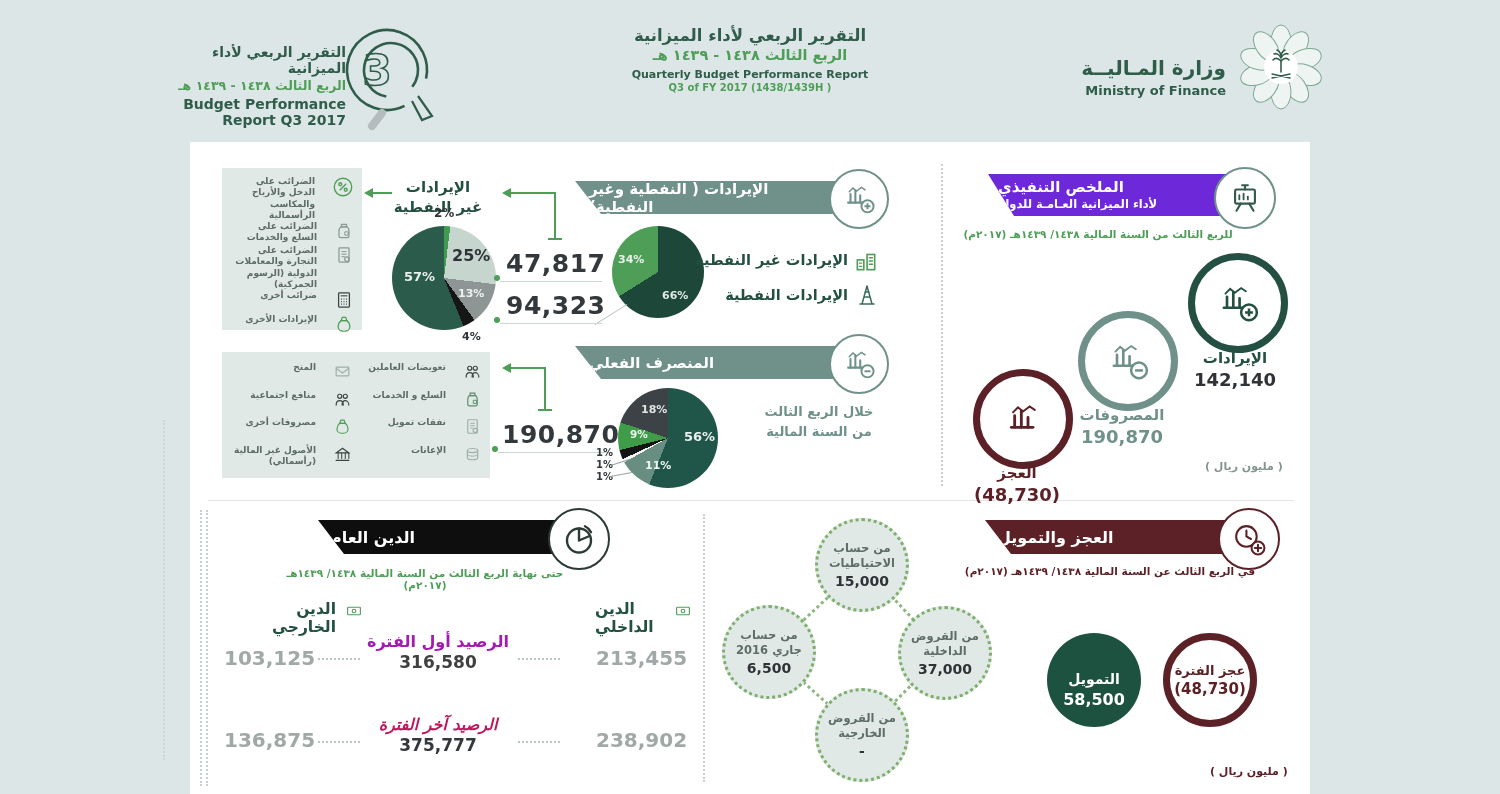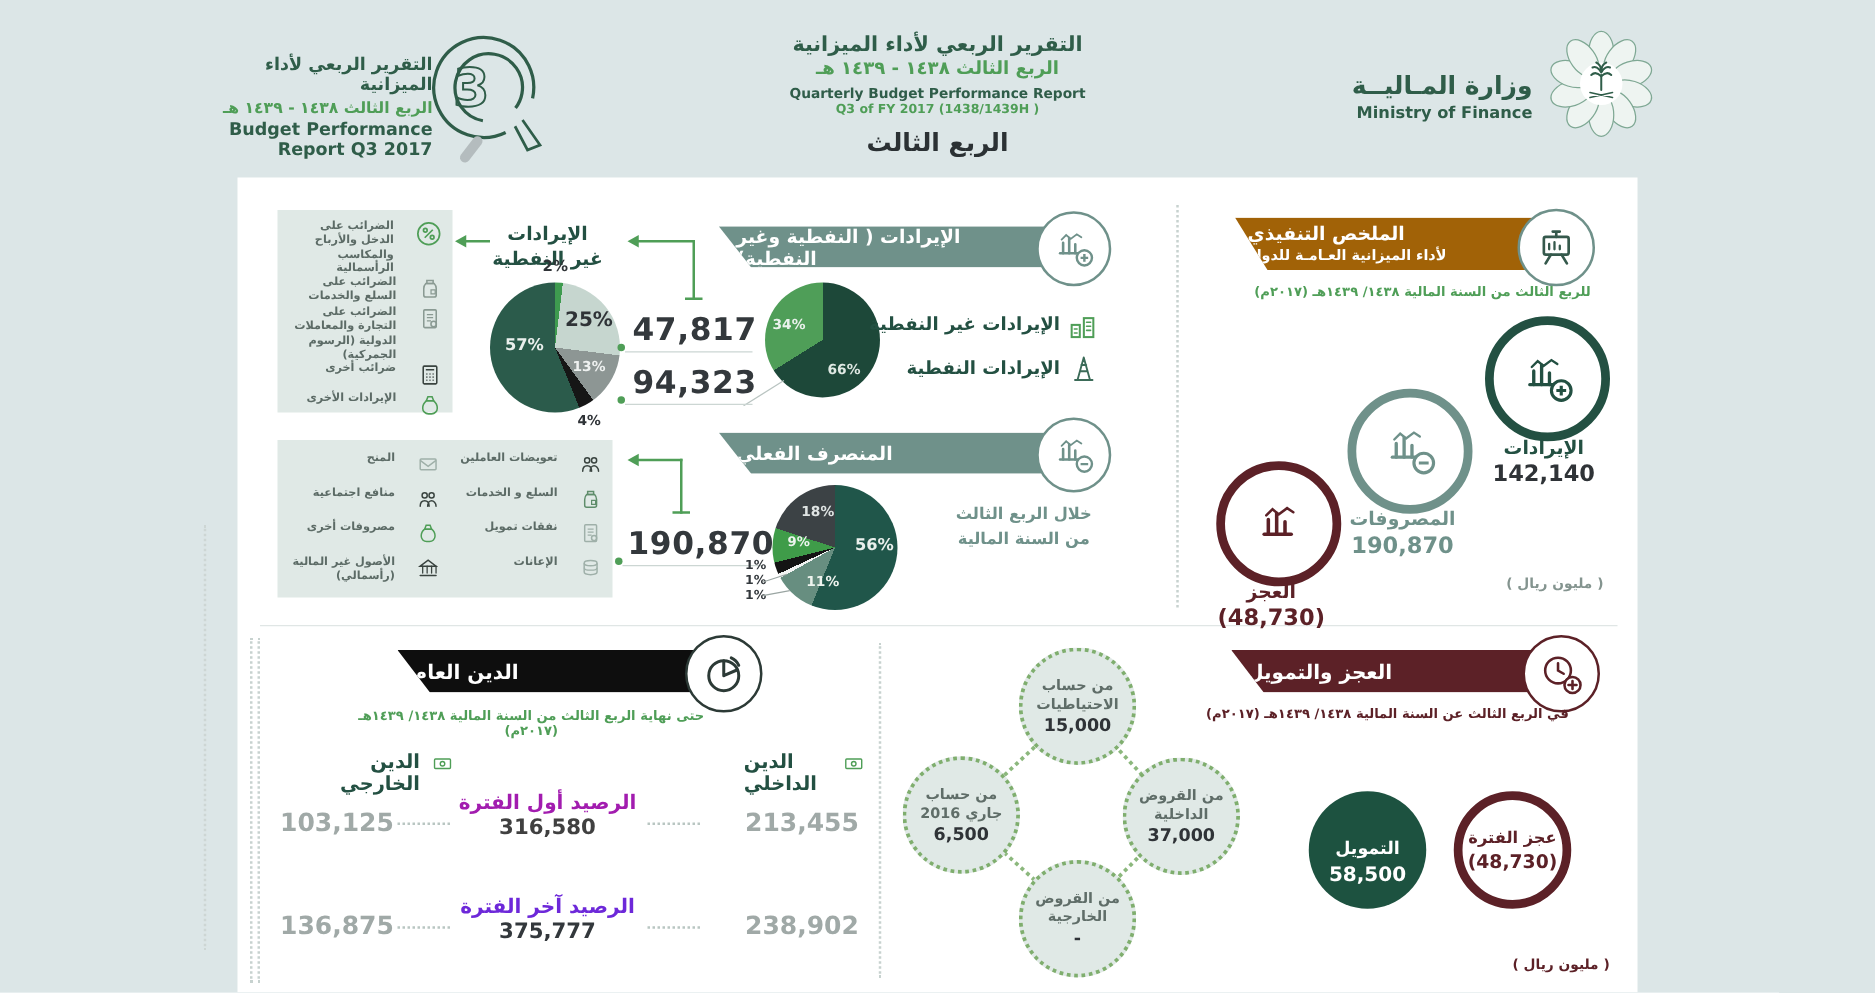--- a/index.html
+++ b/index.html
@@ -179,21 +179,20 @@
     </g>
     <text x="47" y="67" text-anchor="middle" font-size="42" font-weight="bold" fill="none" stroke="#2f5d49" stroke-width="1.6">3</text>
     <path d="M52 95l-10 13" stroke="#b4bcbe" stroke-width="8" stroke-linecap="round"></path>
   </svg>
 
   <div class="abs" style="left:600px;top:26px;width:300px;text-align:center;">
     <div class="rtl" style="font-size:16.5px;font-weight:bold;color:#2f5d49;">التقرير الربعي لأداء الميزانية</div>
     <div class="rtl" style="font-size:14.5px;font-weight:bold;color:#4f9e57;margin-top:2px;">الربع الثالث ١٤٣٨ - ١٤٣٩ هـ</div>
     <div style="font-size:11px;font-weight:bold;color:#2f5d49;margin-top:5px;">Quarterly Budget Performance Report</div>
     <div style="font-size:10px;font-weight:bold;color:#4f9e57;margin-top:1px;">Q3 of FY 2017 (1438/1439H )</div>
-    <div class="rtl" style="font-size:20px;font-weight:bold;color:#2b3134;margin-top:9px;">الربع الثالث</div>
   </div>
 
   <div class="abs" style="left:1078px;top:56px;width:148px;text-align:right;">
     <div class="rtl" style="font-size:20px;font-weight:bold;color:#2f5d49;letter-spacing:1px;">وزارة المـاليــة</div>
     <div style="font-size:13px;font-weight:bold;color:#2f5d49;margin-top:3px;">Ministry of Finance</div>
   </div>
   <svg class="abs" style="left:1234px;top:20px;" width="94" height="94" viewBox="0 0 94 94">
     <g fill="#eef4f1" stroke="#7fa894" stroke-width="1">
       <g transform="rotate(0 47 47)">
           <ellipse cx="47" cy="22" rx="10" ry="17"></ellipse>
@@ -407,32 +406,32 @@
       <span class="lbl">الإعانات</span>
     </div>
     <div class="litem">
       <span style="color:#3a4440;"><svg class="ic" width="19" height="19">
             <use href="#sym-bank"></use>
           </svg></span>
       <span class="lbl">الأصول غير المالية (رأسمالي)</span>
     </div>
   </div>
 
-  <div class="ribbon" style="left:988px;top:174px;width:270px;height:42px;background:#a16207;font-size:15px;">
+  <div class="ribbon" style="left:988px;top:174px;width:270px;height:42px;background:#6d28d9;font-size:15px;">
     <div class="rtl" style="padding-right:64px;padding-left:10px;line-height:1.25;">
       <div>الملخص التنفيذي</div>
       <div style="font-size:11.5px;font-weight:bold;">لأداء الميزانية العـامـة للدولة</div>
     </div>
   </div>
   <div class="bcircle" style="left:1214px;top:167px;width:58px;height:58px;border:2.5px solid #6f918a;color:#35594c;">
     <svg class="ic" width="34" height="34">
         <use href="#sym-board"></use>
       </svg>
   </div>
-  <div class="abs rtl" style="left:988px;top:228px;width:300px;text-align:center;font-size:10.5px;font-weight:bold;color:#4f9e57;">للربع الثالث من السنة المالية ١٤٣٨/ ١٤٣٩هـ (٢٠١٧م)</div>
+  <div class="abs rtl" style="left:948px;top:228px;width:300px;text-align:center;font-size:10.5px;font-weight:bold;color:#4f9e57;">للربع الثالث من السنة المالية ١٤٣٨/ ١٤٣٩هـ (٢٠١٧م)</div>
 
   <div class="ring" style="left:1188px;top:253px;width:86px;height:86px;border:7px solid #235042;color:#235042;">
     <svg class="ic" width="44" height="44">
         <use href="#sym-bars-plus"></use>
       </svg>
   </div>
   <div class="abs rtl" style="left:1175px;top:349px;width:120px;text-align:center;">
     <div style="font-size:15px;font-weight:bold;color:#235042;">الإيرادات</div>
     <div style="font-size:18px;font-weight:bold;color:#2f3337;margin-top:2px;">142,140</div>
   </div>
@@ -483,21 +482,21 @@
   <div class="abs rtl" style="left:362px;top:632px;width:152px;text-align:center;">
     <div style="font-size:16px;font-weight:bold;color:#a21caf;">الرصيد أول الفترة</div>
     <div style="font-size:17px;font-weight:bold;color:#404040;margin-top:1px;text-align:center;">316,580</div>
   </div>
   <div class="dottedlead" style="left:518px;top:658px;width:42px;"></div>
   <div class="abs" style="left:596px;top:646px;width:90px;font-size:20px;color:#a0a9a7;font-weight:bold;">213,455</div>
 
   <div class="abs" style="left:224px;top:728px;width:90px;font-size:20px;color:#a0a9a7;font-weight:bold;">136,875</div>
   <div class="dottedlead" style="left:318px;top:741px;width:42px;"></div>
   <div class="abs rtl" style="left:362px;top:715px;width:152px;text-align:center;">
-    <div style="font-size:16px;font-weight:bold;color:#6d28d9;">الرصيد آخر الفترة</div>
+    <div style="font-size:16px;font-weight:bold;color:#be185d;font-style:italic;">الرصيد آخر الفترة</div>
     <div style="font-size:17px;font-weight:bold;color:#33383c;margin-top:1px;">375,777</div>
   </div>
   <div class="dottedlead" style="left:518px;top:741px;width:42px;"></div>
   <div class="abs" style="left:596px;top:728px;width:90px;font-size:20px;color:#a0a9a7;font-weight:bold;">238,902</div>
 
   <div class="ribbon" style="left:985px;top:520px;width:272px;height:34px;background:#5c2127;font-size:16px;">
     <div class="rtl" style="padding-right:94px;padding-left:12px;">العجز والتمويل</div>
   </div>
   <div class="bcircle" style="left:1218px;top:508px;width:58px;height:58px;border:2.5px solid #5c2127;color:#5c2127;">
     <svg class="ic" width="36" height="36">

